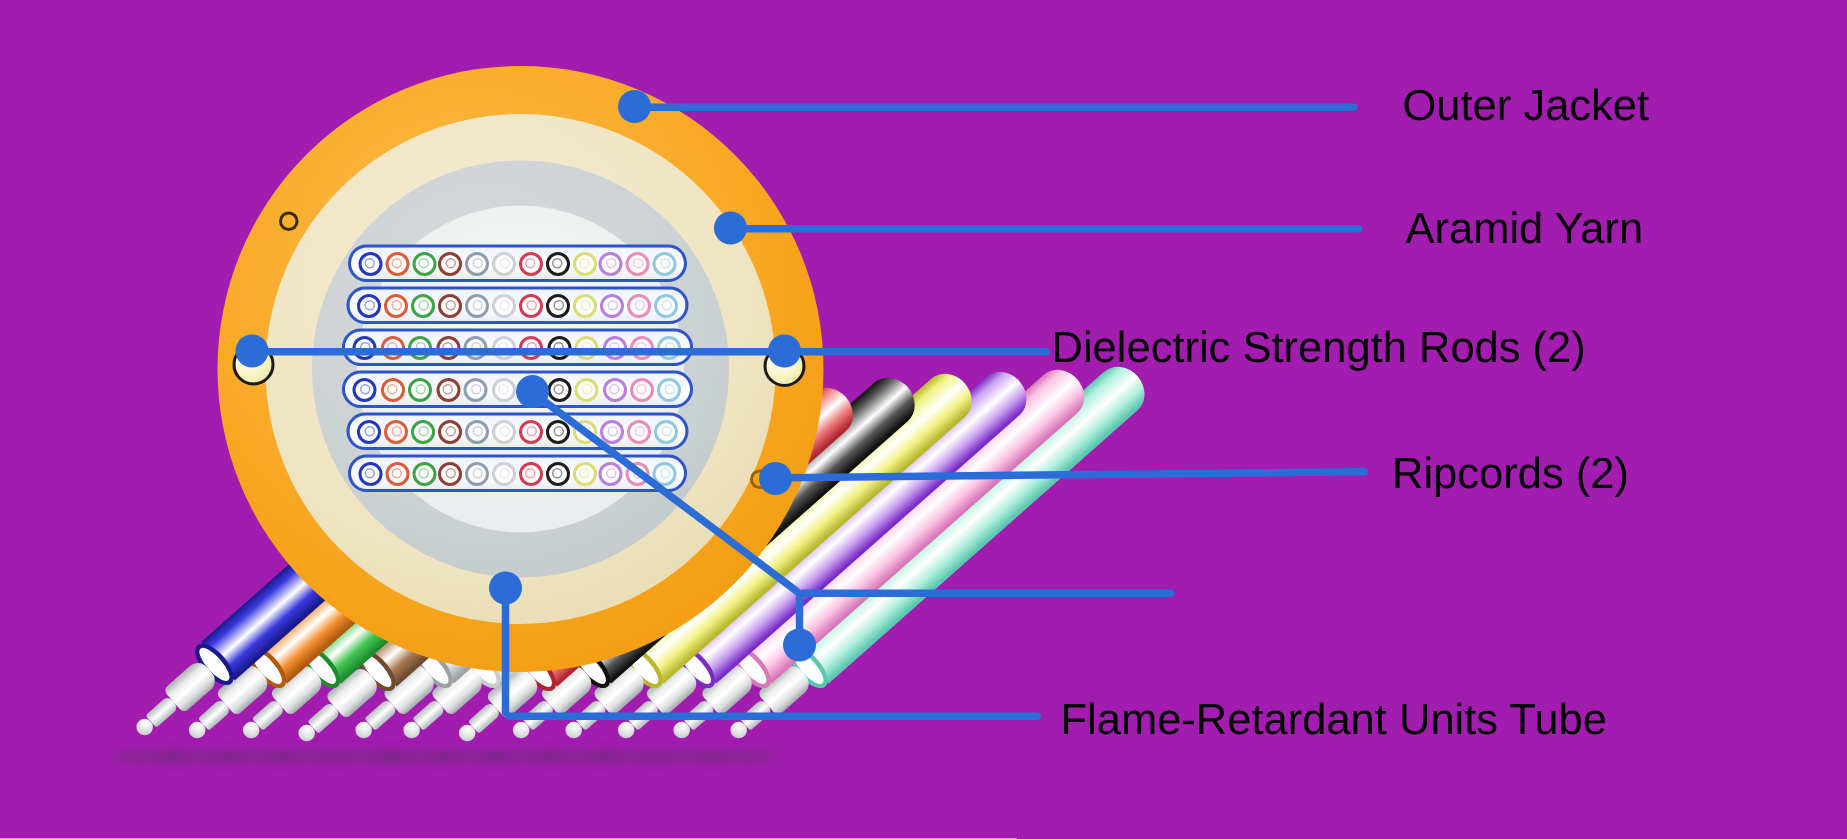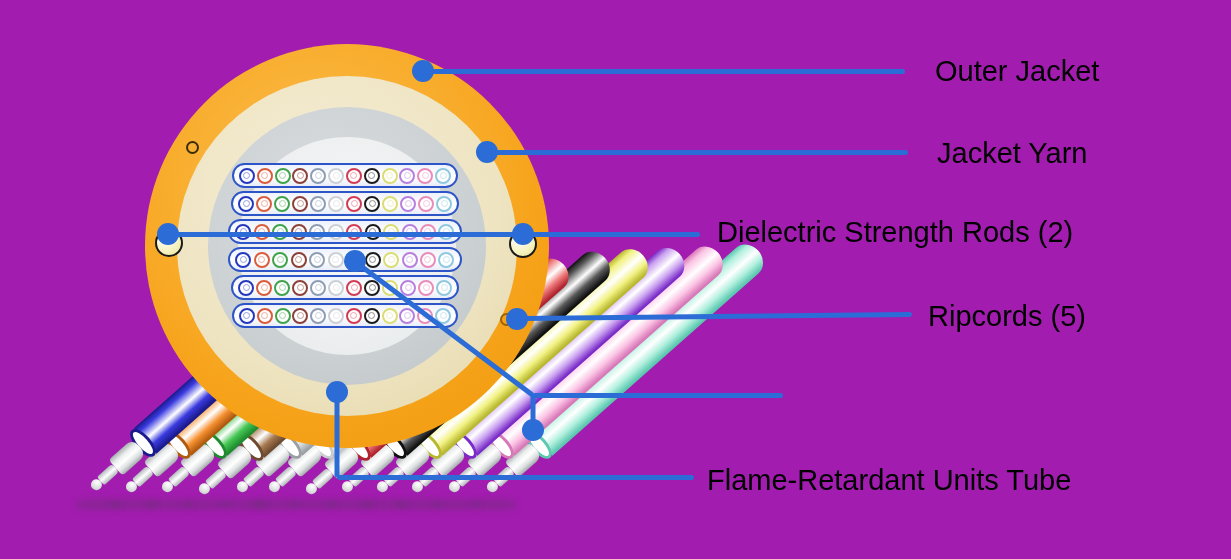--- a/index.html
+++ b/index.html
@@ -41,21 +41,21 @@
   .tube-rod{width:11px;height:20px;border-radius:4px 4px 2px 2px;
             background:linear-gradient(90deg,#b4babc 0%,#ffffff 50%,#b0b6b8 100%);}
   .tube-ball{width:11px;height:11px;border-radius:50%;
              background:radial-gradient(circle at 38% 32%,#ffffff,#d9dbdb 60%,#a8abad);}
   .tip-shadow{position:absolute;width:48px;height:11px;border-radius:50%;
               background:rgba(60,65,70,0.22);filter:blur(3px);}
   
   .lbl{position:absolute;font-size:29px;line-height:30px;color:#000;white-space:nowrap;}
   #lbl-outer   {left:935px;top:56px;}
   #lbl-aramid  {left:937px;top:138px;}
-  #lbl-rods    {left:717px;top:217px;text-align:right;}
+  #lbl-rods    {left:701px;top:217px;text-align:right;}
   #lbl-ripcords{left:928px;top:301px;}
   #lbl-ribbon  {left:797px;top:380px;}
   #lbl-core    {left:707px;top:465px;}
 </style>
 </head>
 <body>
 
 <div class="canvas">
 
   <div id="shadow-layer">
@@ -416,19 +416,19 @@
       <div class="co-dot" style="left: 157px; top: 223px; background: rgb(43, 108, 214);"></div>
       <div class="co-dot" style="left: 512px; top: 223px; background: rgb(43, 108, 214);"></div>
       <div class="co-dot" style="left: 506px; top: 308px; background: rgb(43, 108, 214);"></div>
       <div class="co-dot" style="left: 344px; top: 250px; background: rgb(43, 108, 214);"></div>
       <div class="co-dot" style="left: 522px; top: 419px; background: rgb(43, 108, 214);"></div>
       <div class="co-dot" style="left: 326px; top: 381px; background: rgb(43, 108, 214);"></div>
     </div>
 
   <div id="label-layer">
     <div class="lbl" id="lbl-outer">Outer Jacket</div>
-    <div class="lbl" id="lbl-aramid">Jacket Yarn</div>
+    <div class="lbl" id="lbl-aramid">Aramid Yarn</div>
     <div class="lbl" id="lbl-rods">Dielectric Strength Rods (2)</div>
-    <div class="lbl" id="lbl-ripcords">Ripcords (5)</div>
+    <div class="lbl" id="lbl-ripcords">Ripcords (2)</div>
     <div class="lbl" id="lbl-core">Flame-Retardant Units Tube</div>
   </div>
 
 </div>
 
 </body></html>

